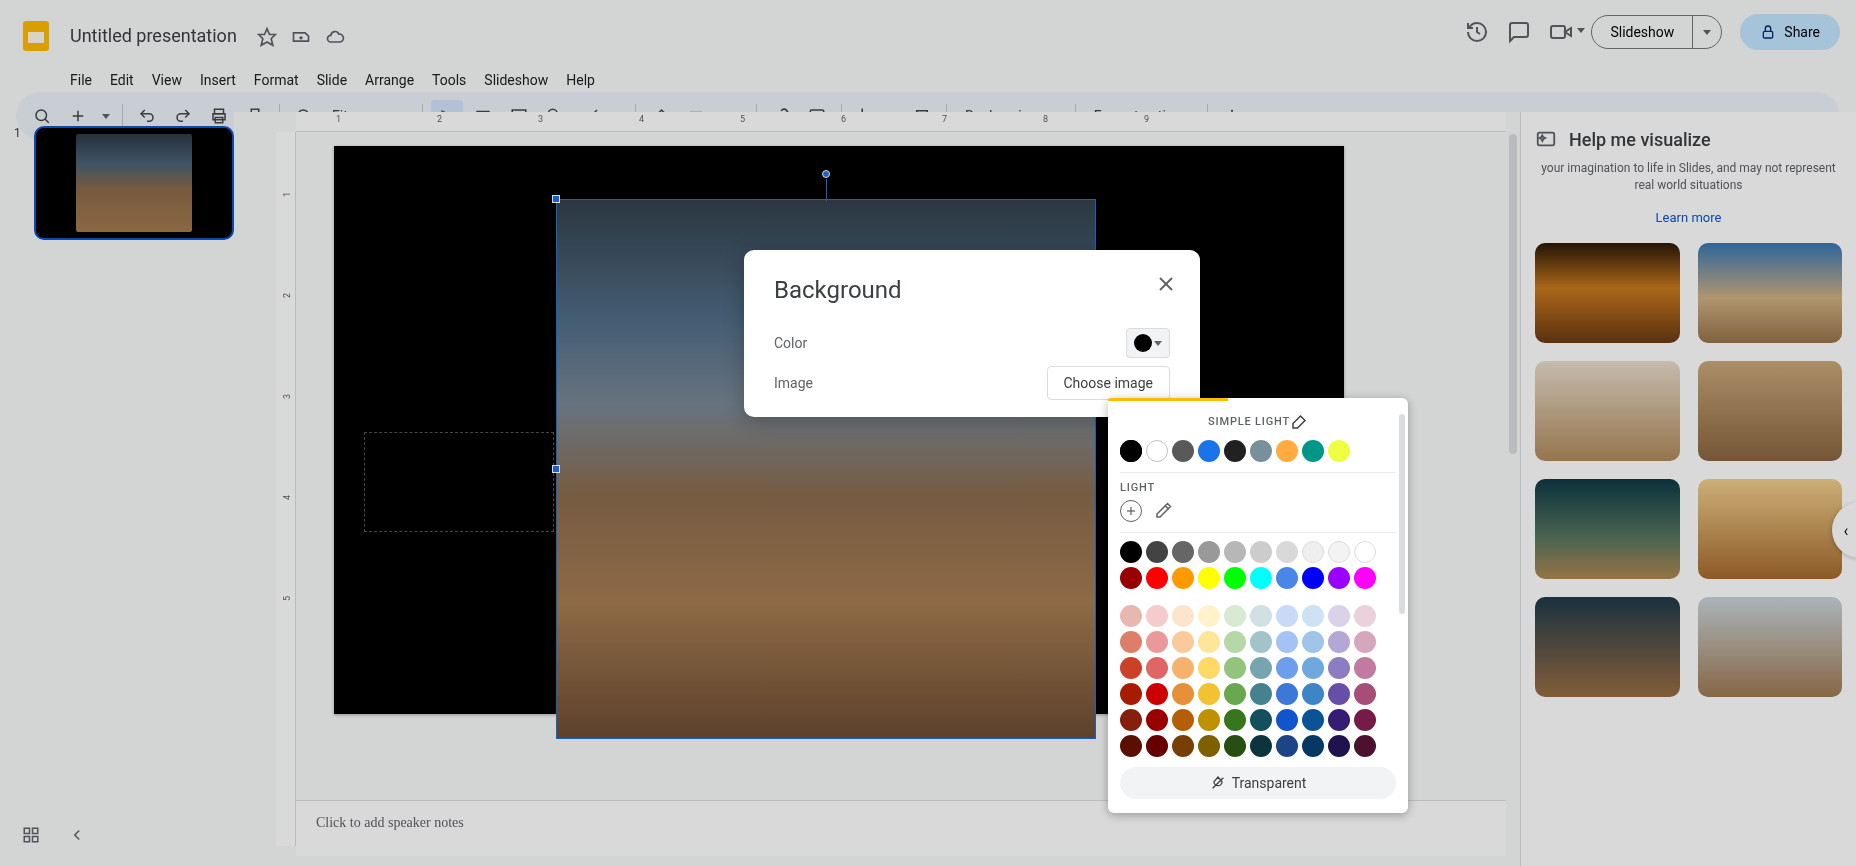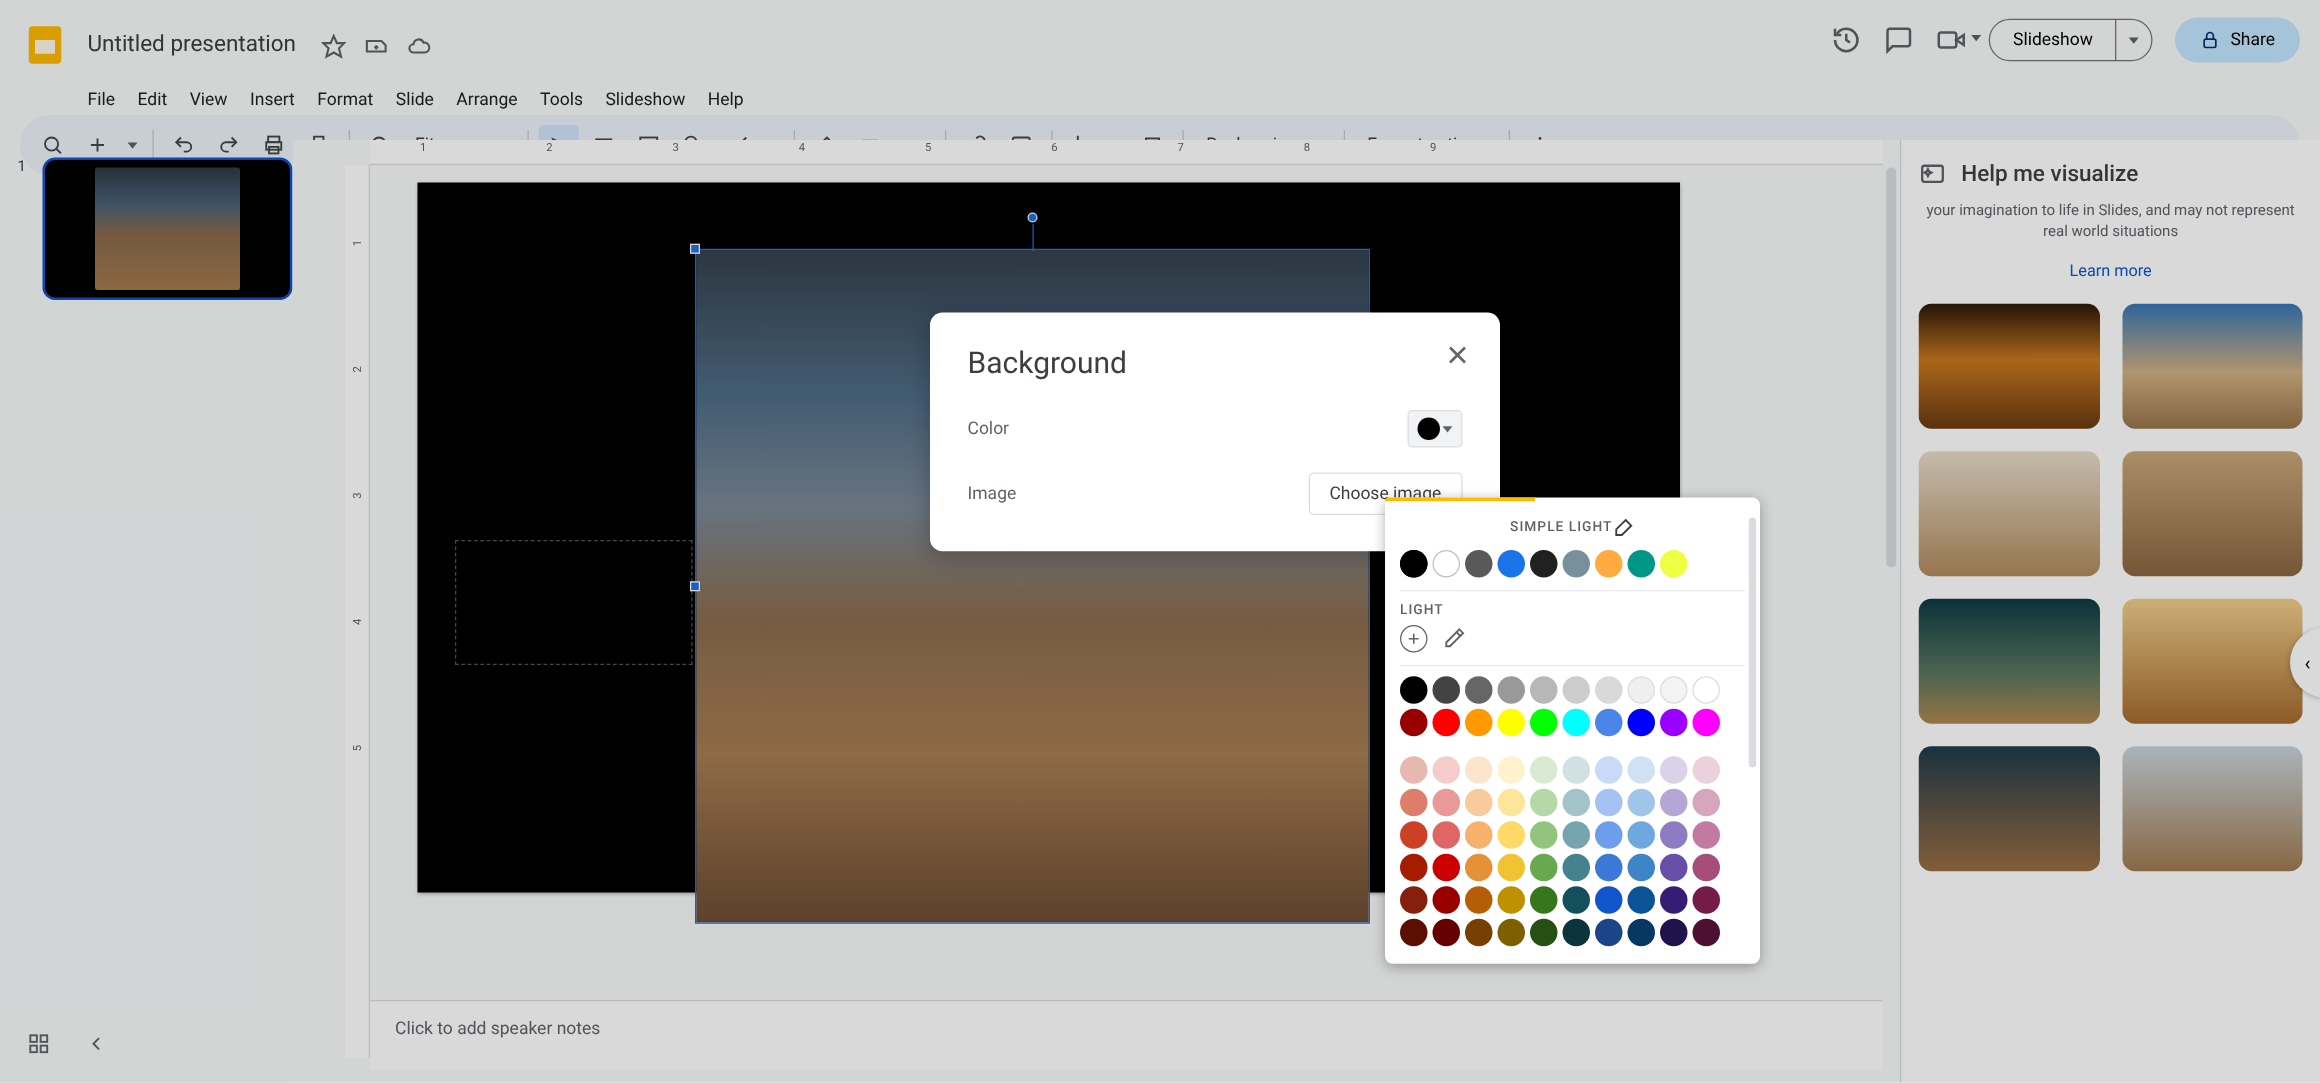--- a/index.html
+++ b/index.html
@@ -49,21 +49,21 @@
 .ruler-h span{position:absolute; top:2px;}
 .ruler-v{position:absolute; top:20px; left:42px; width:20px; bottom:20px; background:#fff; border-right:1px solid #dadce0; font-size:9px; color:#5f6368;}
 .ruler-v span{position:absolute; left:6px; writing-mode:vertical-rl; transform:rotate(180deg);}
 .slide-canvas{ position:absolute; left:100px; top:34px; width:1010px; height:568px; background:#000; box-shadow:0 1px 3px rgba(0,0,0,.3); }
 .sel-image{ position:absolute; left:222px; top:53px; width:540px; height:540px; border:1px solid #1a73e8; background:linear-gradient(180deg,#34414d 0%, #506d87 22%, #7a8896 38%, #8c6c4e 55%, #a77d52 75%, #6e4d34 100%);}
 .sel-handle{position:absolute; width:8px; height:8px; background:#1a73e8; border:1px solid #fff;}
 .sel-handle.tl{top:-5px;left:-5px;} .sel-handle.ml{top:50%;left:-5px;margin-top:-4px;}
 .sel-rot{position:absolute;top:-30px;left:50%;width:8px;height:8px;border-radius:50%;background:#1a73e8;border:1px solid #fff;margin-left:-4px;}
 .sel-rot::after{content:'';position:absolute;top:8px;left:3px;width:1px;height:22px;background:#1a73e8;}
 .dotted-box{position:absolute;left:30px;top:286px;width:190px;height:100px;border:1px dashed #555;}
-.speaker-notes{position:absolute; left:62px; right:14px; bottom:10px; height:56px; background:#fff; border-top:1px solid #dadce0; padding:14px 20px; color:#5f6368; font-size:14px;}
+.speaker-notes{position:absolute; left:62px; right:14px; bottom:10px; height:56px; background:#fff; border-top:1px solid #dadce0; padding:14px 20px; color:#5f6368; font-size:14px;font-family:Liberation Serif, serif;}
 .scrollbar{position:absolute; right:3px; top:22px; width:8px; bottom:70px;}
 .scrollbar-thumb{width:8px; height:320px; background:#dadce0; border-radius:4px;}
 
 
 .sidebar { width:336px; border-left:1px solid #dadce0; background:#fff; padding:16px 14px; position:relative;}
 .sb-head{display:flex; align-items:center; gap:12px; font-size:18px; color:#3c4043; font-weight:500; margin-bottom:10px;}
 .sb-head svg{width:22px;height:22px;}
 .sb-desc{font-size:12px; color:#5f6368; text-align:center; line-height:1.4; padding:0 6px;}
 .sb-link{display:block;text-align:center;font-size:13px;color:#0b57d0;margin:16px 0 18px;}
 .thumb-grid{display:grid;grid-template-columns:1fr 1fr;gap:18px;}
@@ -75,21 +75,21 @@
 .g5{background:linear-gradient(180deg,#0e3a44,#5a7760 60%,#b08850);}
 .g6{background:linear-gradient(180deg,#f0cf8c,#a56a2e);}
 .g7{background:linear-gradient(180deg,#1f3a4a,#9a6e44);}
 .g8{background:linear-gradient(180deg,#c9d4db,#9f7a52);}
 .fab{position:absolute; right:-4px; top:390px; width:28px; height:56px; background:#fff; border-radius:28px 0 0 28px; box-shadow:-1px 1px 4px rgba(0,0,0,0.2); display:flex; align-items:center; justify-content:center;}
 
 
 .dialog { position:absolute; left:744px; top:250px; width:456px; background:#fff; border-radius:10px; box-shadow:0 4px 20px rgba(0,0,0,0.25); z-index:20; padding:26px 30px 9px 30px;}
 .dialog h2{font-size:24px; font-weight:400; color:#3c4043; margin-bottom:24px;}
 .dlg-close{position:absolute; top:22px; right:22px; color:#5f6368; width:24px;height:24px;}
-.dlg-row{display:flex; align-items:center; justify-content:space-between; margin:20px 0;}
+.dlg-row{display:flex; align-items:center; justify-content:space-between; margin:8px 0;}
 .dlg-row label{font-size:14px; color:#5f6368;}
 .color-chip{width:44px;height:30px;border:1px solid #dadce0;border-radius:4px;display:flex;align-items:center;justify-content:center;gap:2px; background:#f1f3f4;}
 .color-chip .dot{width:18px;height:18px;border-radius:50%;background:#000;}
 .color-chip .caret{width:0;height:0;border-left:4px solid transparent;border-right:4px solid transparent;border-top:5px solid #5f6368;}
 .dlg-btn{border:1px solid #dadce0;background:#fff;border-radius:4px;padding:8px 16px;font-size:14px;color:#3c4043;}
 .dlg-actions{display:flex;justify-content:flex-end;gap:12px;margin-top:20px;}
 .dlg-primary{background:#ffba00;border:none;border-radius:4px;padding:9px 20px;font-size:14px;color:#3c4043;}
 
 
 .picker{position:absolute; left:1108px; top:398px; width:300px; background:#fff; border-radius:6px; box-shadow:0 2px 10px rgba(0,0,0,0.3); z-index:30; padding:10px 12px 14px;}
@@ -568,16 +568,23 @@
         <div class="psw" style="background: rgb(120, 63, 4);"></div>
         <div class="psw" style="background: rgb(127, 96, 0);"></div>
         <div class="psw" style="background: rgb(39, 78, 19);"></div>
         <div class="psw" style="background: rgb(12, 52, 61);"></div>
         <div class="psw" style="background: rgb(28, 69, 135);"></div>
         <div class="psw" style="background: rgb(7, 55, 99);"></div>
         <div class="psw" style="background: rgb(32, 18, 77);"></div>
         <div class="psw" style="background: rgb(76, 17, 48);"></div>
       </div>
     </div>
+  <button class="trans-btn">
+    <svg width="16" height="16" viewBox="0 0 24 24" fill="none" stroke="currentColor" stroke-width="2">
+        <path d="M12 3l6 7a6 6 0 11-12 0z"></path>
+        <line x1="4" y1="20" x2="20" y2="4"></line>
+      </svg>
+    <span>Transparent</span>
+  </button>
   <div class="picker-scroll">
       <div class="picker-scroll-thumb"></div>
     </div>
 </div>
 
 </body></html>

